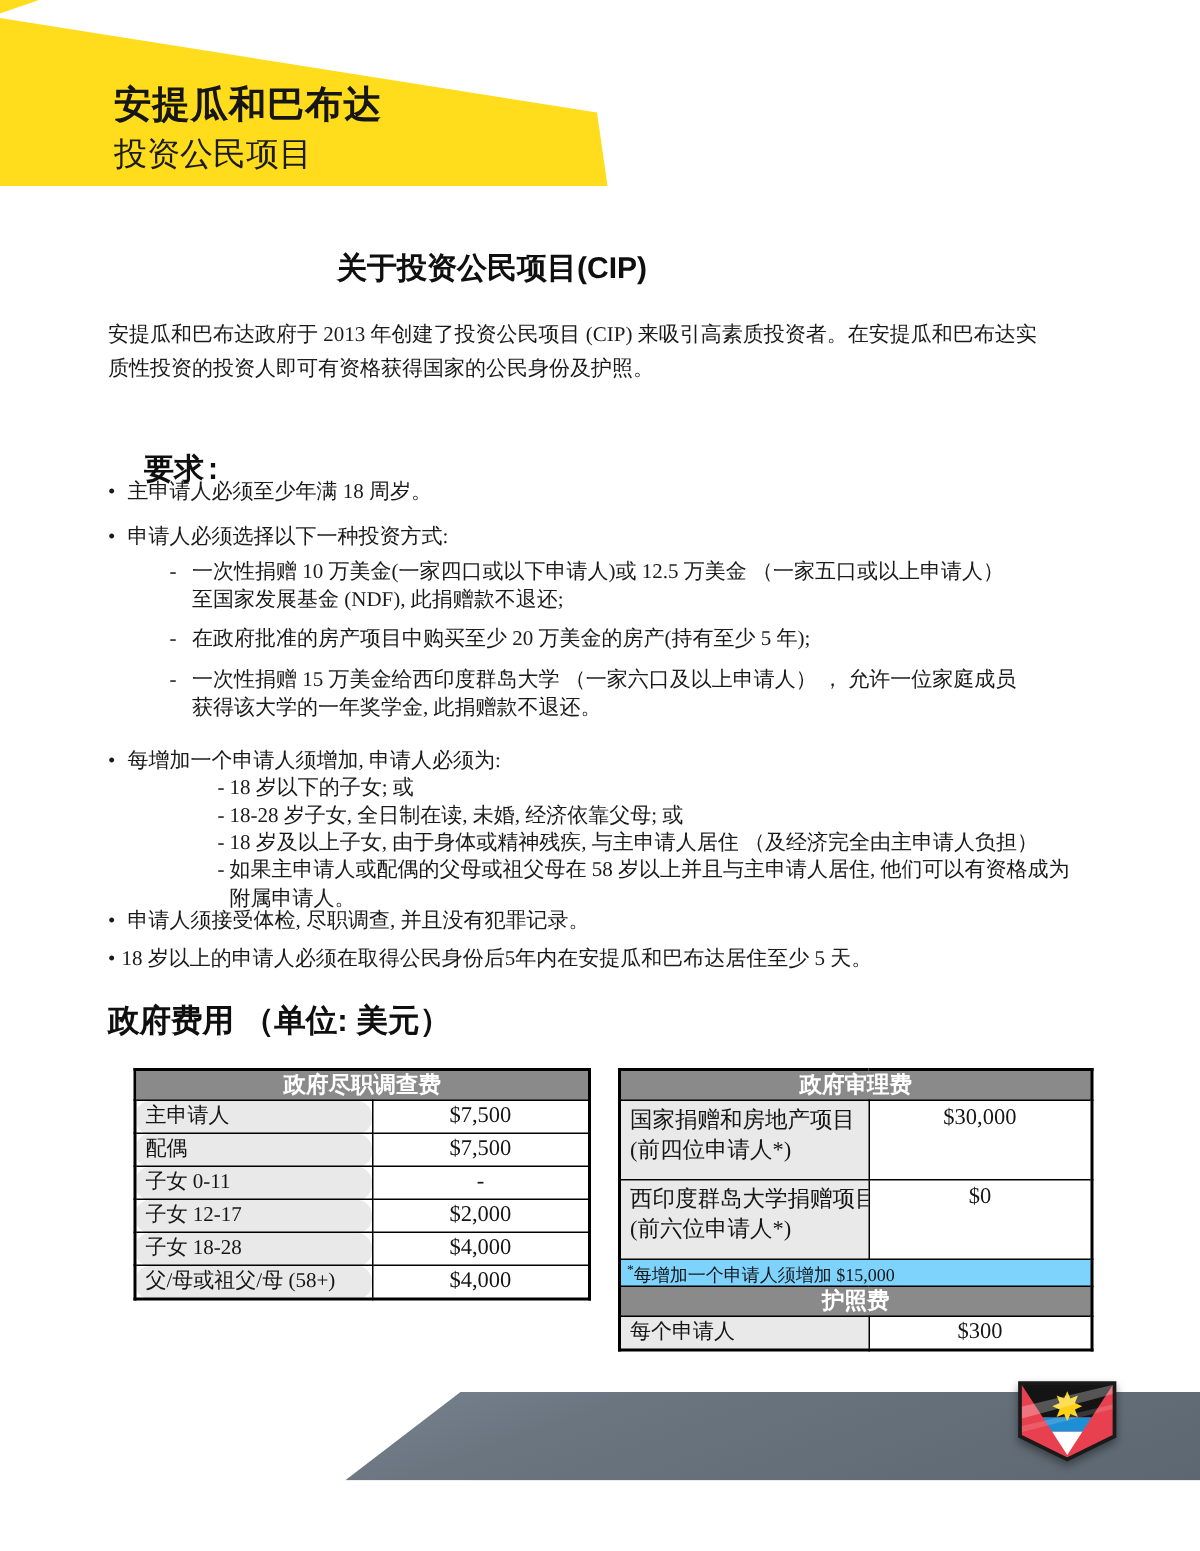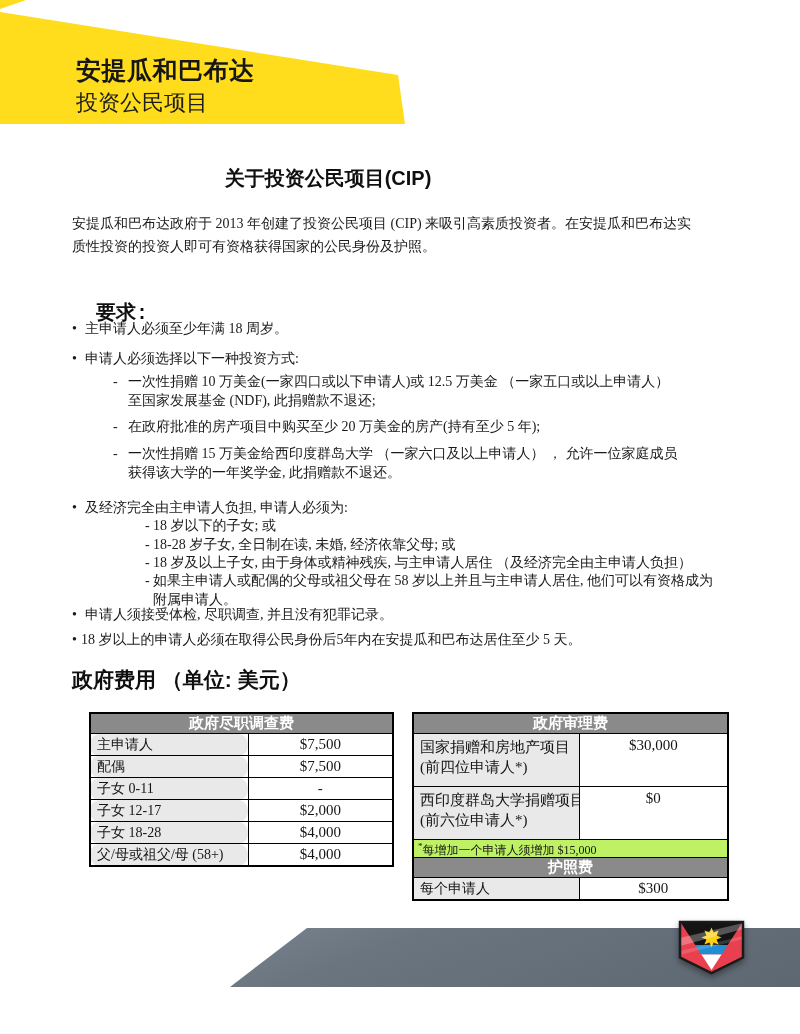--- a/index.html
+++ b/index.html
@@ -66,21 +66,21 @@
   .fee-table td.val {
     background:#ffffff; text-align:center; font-size:15px;
     font-family:"Liberation Serif", serif;
   }
   .t-left  { left:89px;  top:712px; width:303px; }
   .t-left  td { height:19px;border-radius:10px; }
   .t-right { left:412px; top:712px; width:315px; }
   .t-right td.big { height:48px; vertical-align:top; padding-top:3px; }
   .t-right td.big.lbl { font-size:15px; line-height:20px; }
   .t-right td.note {
-    background:#bef264; font-size:12px; height:13px;
+    background:#7dd3fc; font-size:12px; height:13px;
     padding:0 0 0 4px; line-height:13px;margin-left:32px;
   }
   .t-right td.note .star { vertical-align:super; font-size:9px; }
   .t-right td.sm { height:19px; }
   
   .footer-band {
     position:absolute; left:0; top:928px; width:800px; height:59px;
     background:linear-gradient(160deg, #87939f 0%, #6a7580 45%, #5d6771 100%);
     clip-path:polygon(230px 59px, 307px 0px, 800px 0px, 800px 59px);
   }
@@ -126,21 +126,21 @@
     <span class="tx">在政府批准的房产项目中购买至少 20 万美金的房产(持有至少 5 年);</span>
   </div>
   <div class="row opt" style="top:444px">
     <span class="mk">-</span>
     <span class="tx">一次性捐赠 15 万美金给西印度群岛大学 （一家六口及以上申请人） ， 允许一位家庭成员
 获得该大学的一年奖学金, 此捐赠款不退还。</span>
   </div>
 
   <div class="row bullet" style="top:498px">
     <span class="mk">•</span>
-    <span class="tx">及经济完全由主申请人负担, 申请人必须为:</span>
+    <span class="tx">每增加一个申请人须增加, 申请人必须为:</span>
   </div>
 
   <div class="row child" style="top:516px">
     <span class="mk">-</span>
     <span class="tx">18 岁以下的子女; 或</span>
   </div>
   <div class="row child" style="top:535px">
     <span class="mk">-</span>
     <span class="tx">18-28 岁子女, 全日制在读, 未婚, 经济依靠父母; 或</span>
   </div>

